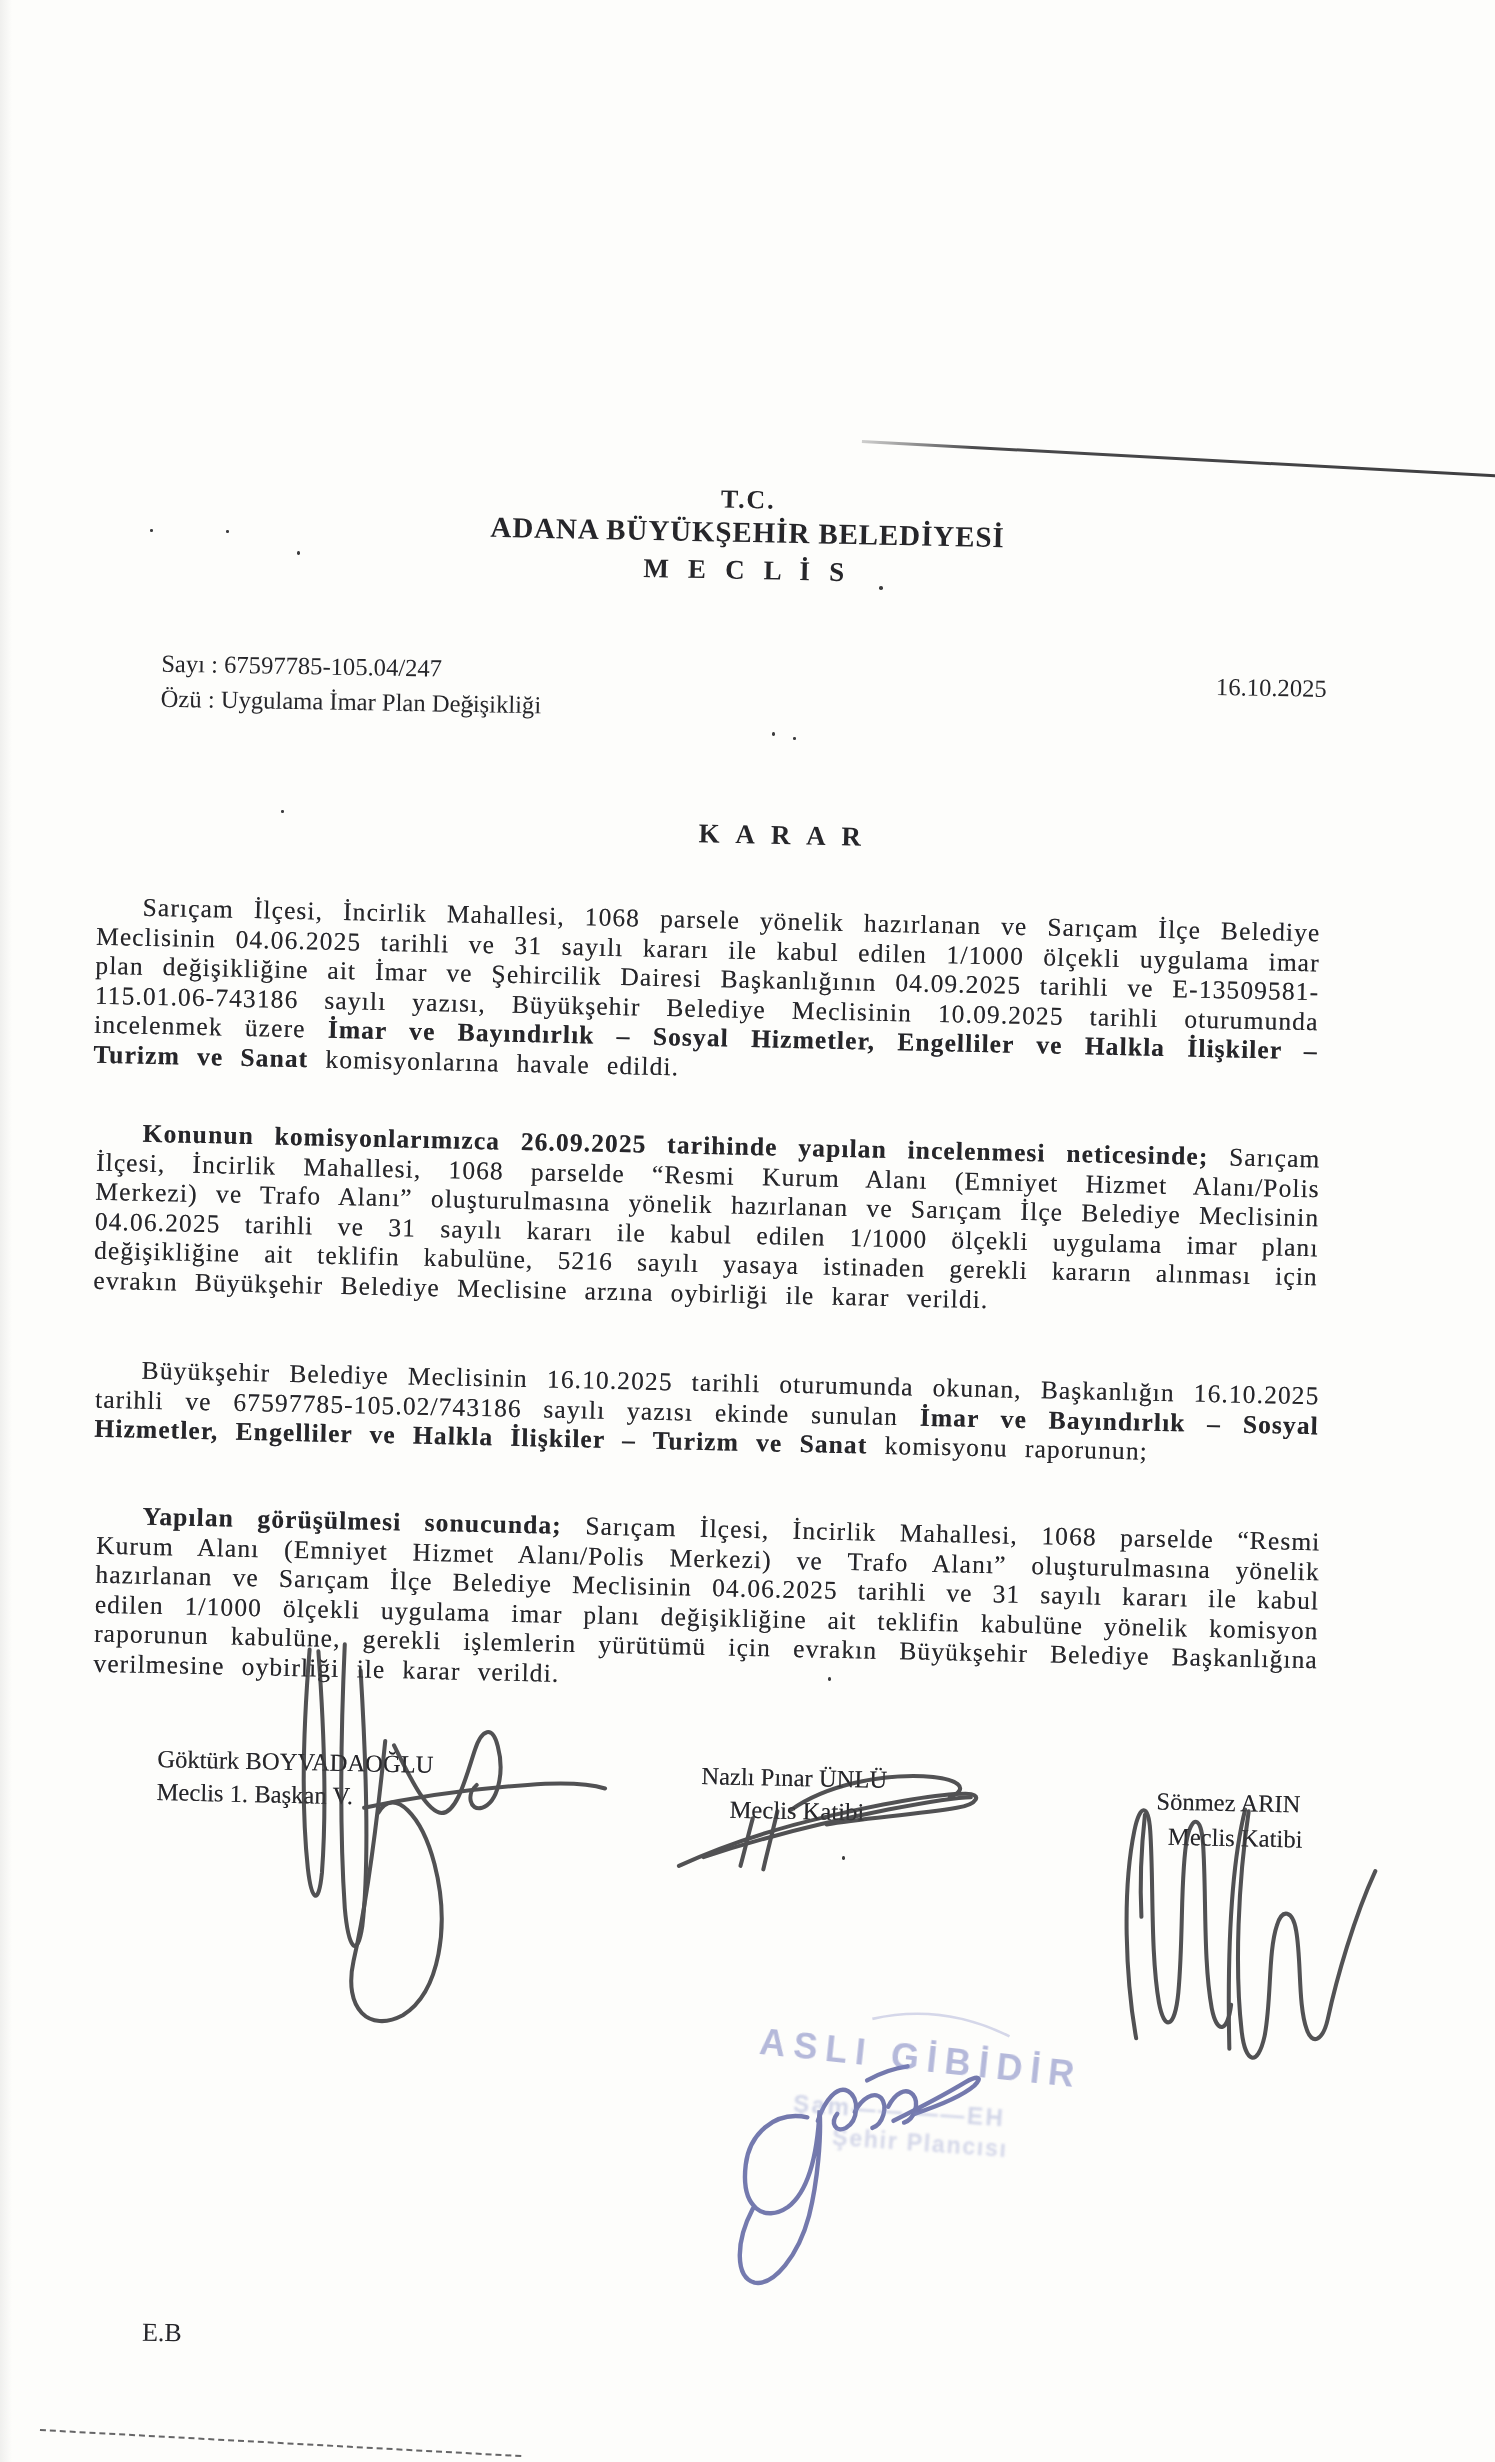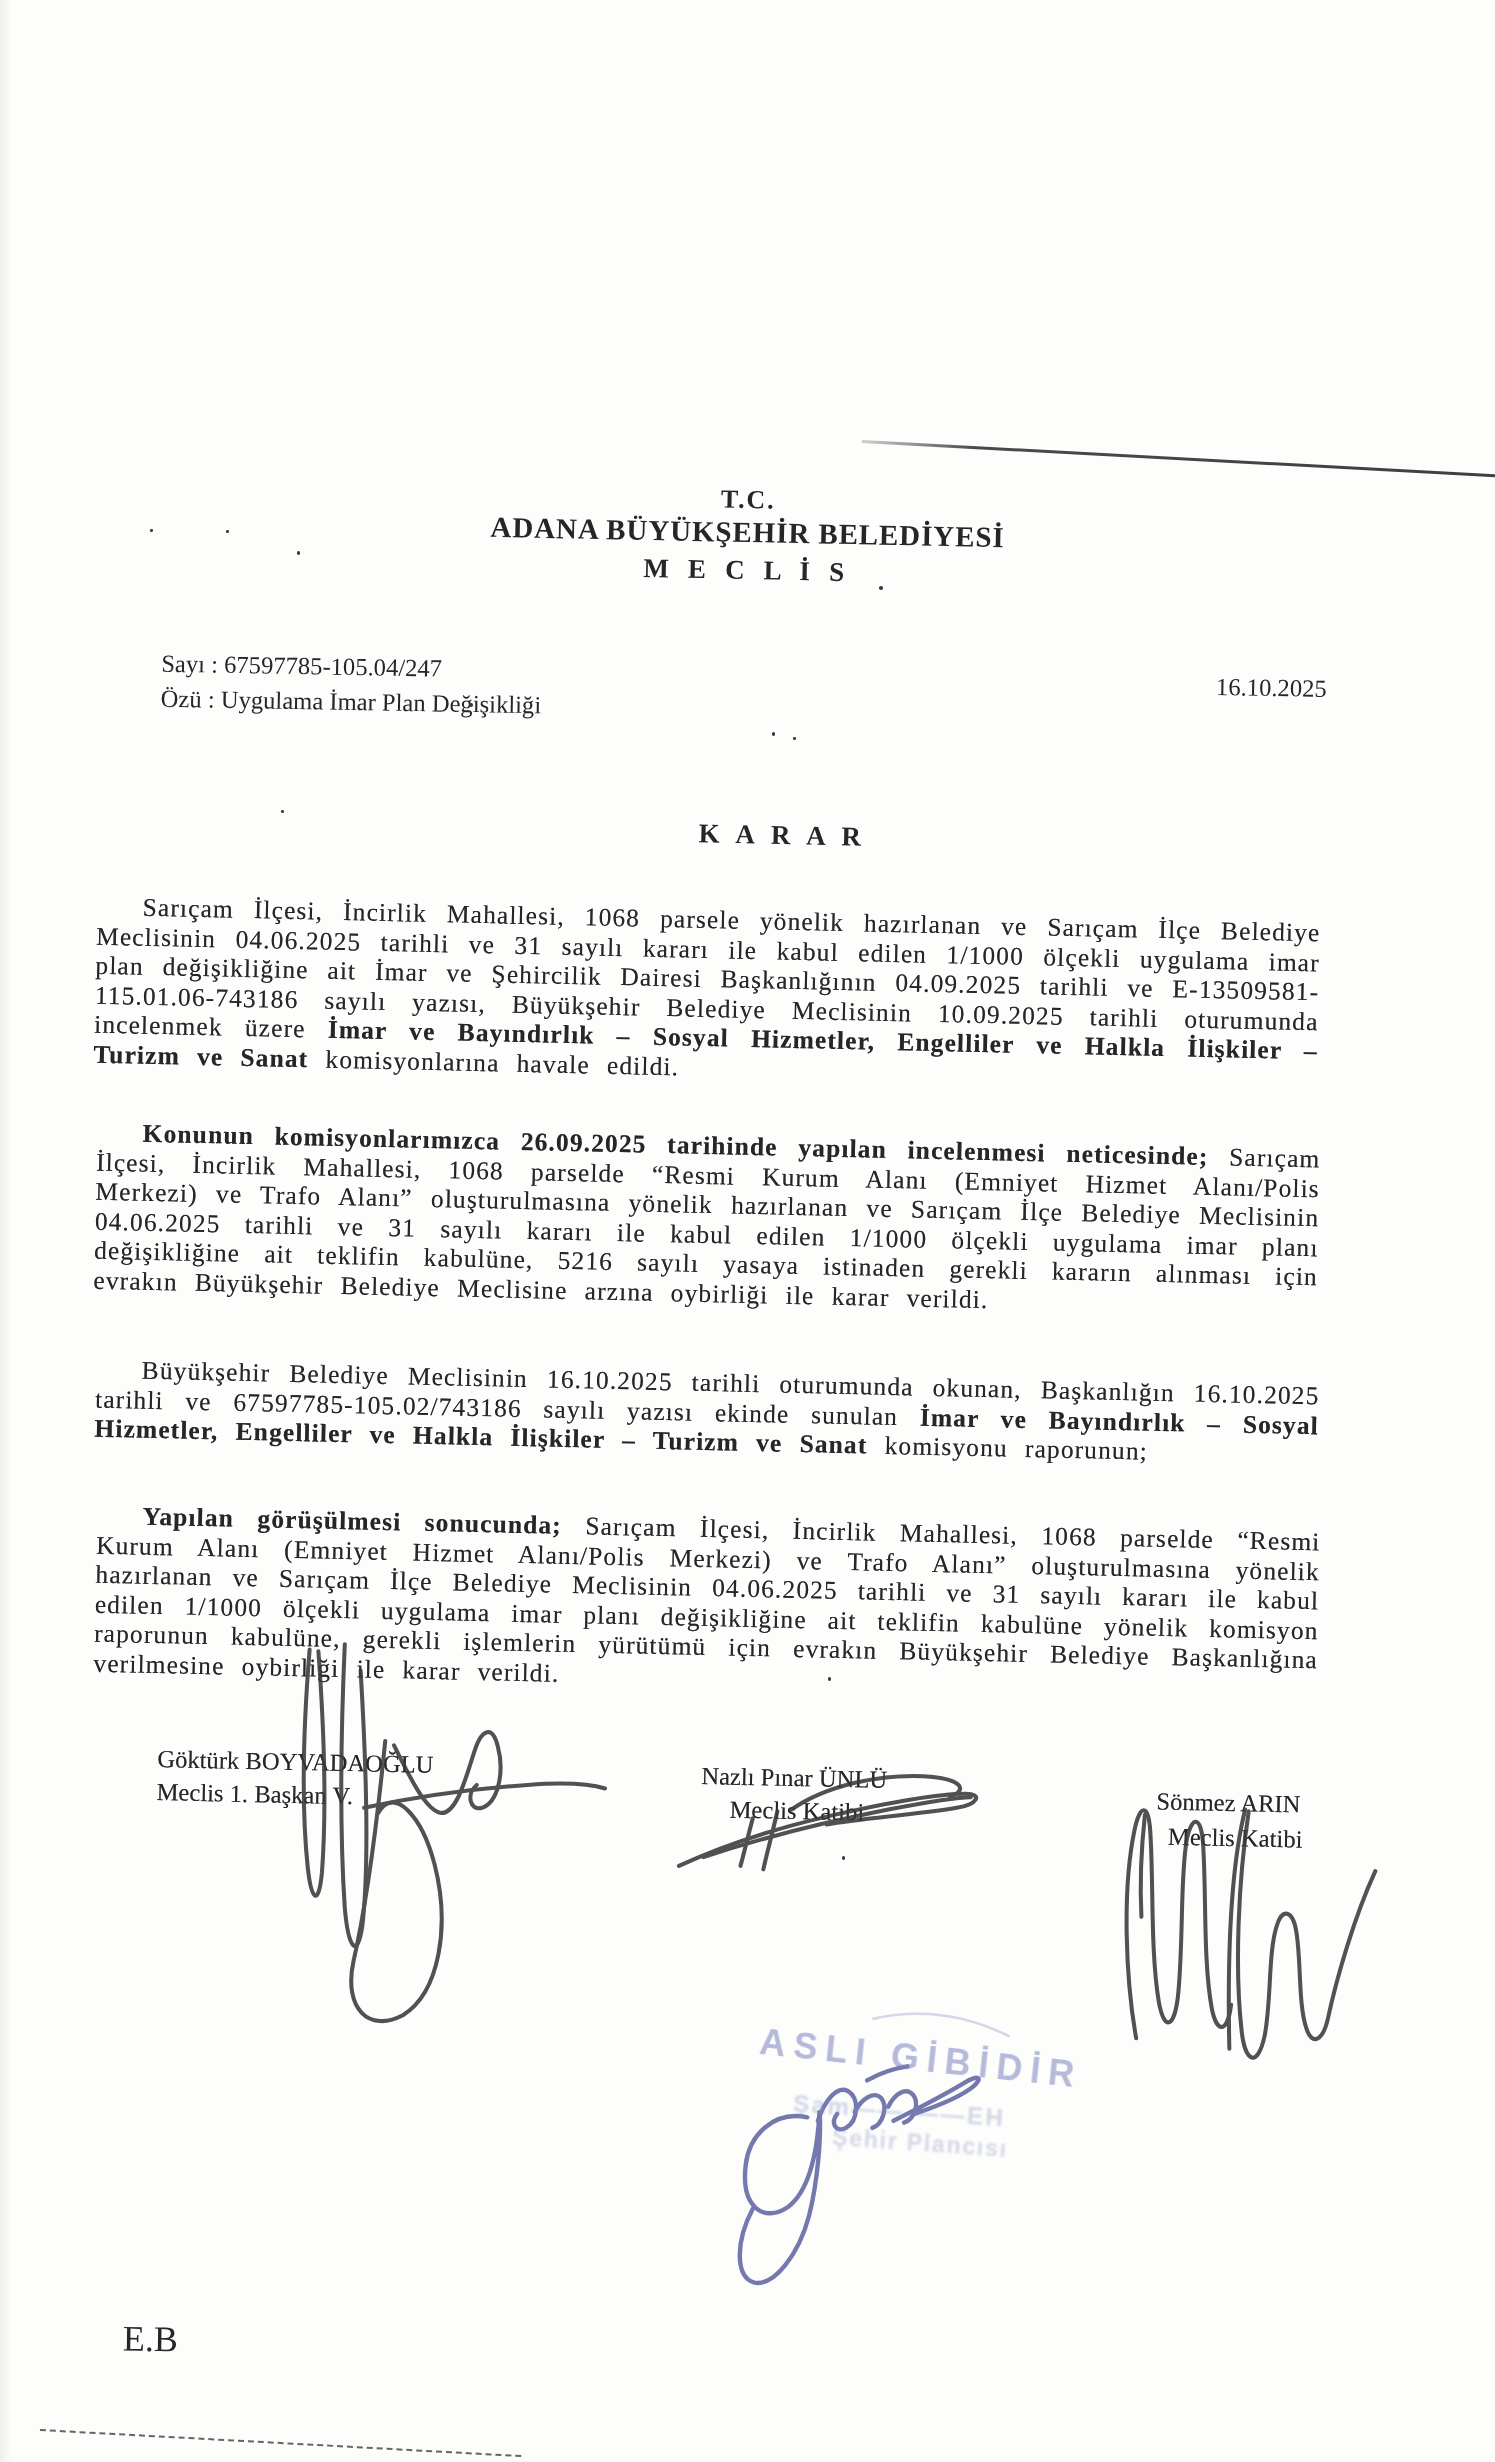--- a/index.html
+++ b/index.html
@@ -51,21 +51,21 @@
           color:rgba(122,130,192,.55);filter:blur(0.6px);}
   .stamp2{position:absolute;left:793px;top:2097px;transform:rotate(4deg);
           font-family:"Liberation Sans","DejaVu Sans",sans-serif;
           font-size:24px;font-weight:bold;letter-spacing:2.6px;white-space:nowrap;
           color:rgba(138,146,200,.38);filter:blur(1px);}
   .stamp3{position:absolute;left:832px;top:2130px;transform:rotate(4deg);
           font-family:"Liberation Sans","DejaVu Sans",sans-serif;
           font-size:23px;font-weight:bold;letter-spacing:1.8px;white-space:nowrap;
           color:rgba(138,146,200,.36);filter:blur(1px);}
   
-  .eb{position:absolute;left:123px;top:2318px;font-size:36px;transform:rotate(.8deg);}
+  .eb{position:absolute;left:142px;top:2318px;font-size:26px;transform:rotate(.8deg);}
   .dashline{position:absolute;left:40px;top:2429px;width:482px;border-top:2.1px dashed #4b4b4d;
             transform:rotate(3.1deg);transform-origin:0 0;opacity:.85;}
   .topline{position:absolute;left:862px;top:440px;width:635px;height:2.6px;
            background:linear-gradient(to right,rgba(70,70,72,.25),#49494b 18%,#3f3f41);
            transform:rotate(3.1deg);transform-origin:0 0;}
   .speck{position:absolute;background:#3c3c3e;border-radius:50%;}
 </style>
 </head>
 <body>
 

